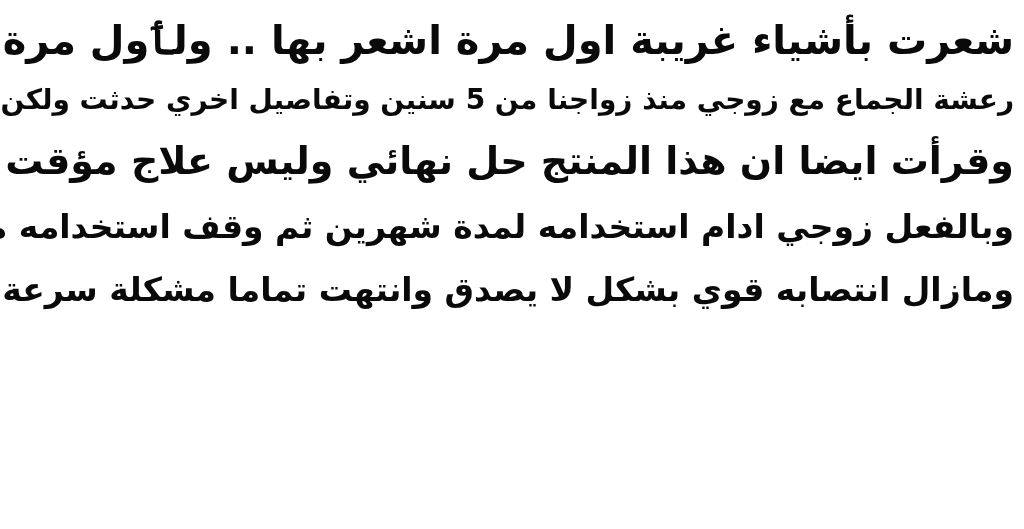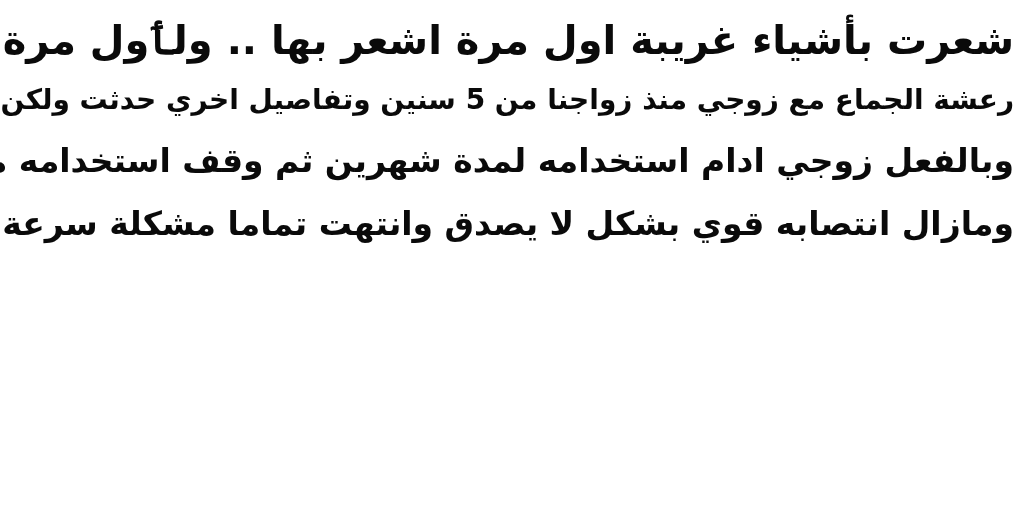--- a/index.html
+++ b/index.html
@@ -58,15 +58,16 @@
     font-size: 33px;
     margin-top: 30px;
   }
 </style>
 </head>
 <body>
 
 <div id="page">
   <div class="line l1">شعرت بأشياء غريبة اول مرة اشعر بها .. ولٲول مرة أصل الي رعشة الجماع</div>
   <div class="line l2">رعشة الجماع مع زوجي منذ زواجنا من 5 سنين وتفاصيل اخري حدثت ولكن الكلمات لا تسعفني لشرحها</div>
+  <div class="line l3">وقرأت ايضا ان هذا المنتج حل نهائي وليس علاج مؤقت</div>
   <div class="line l4">وبالفعل زوجي ادام استخدامه لمدة شهرين ثم وقف استخدامه منذ حوالي 11 شهر</div>
   <div class="line l5">ومازال انتصابه قوي بشكل لا يصدق وانتهت تماما مشكلة سرعة القذف</div>
 </div>
 
 </body></html>

